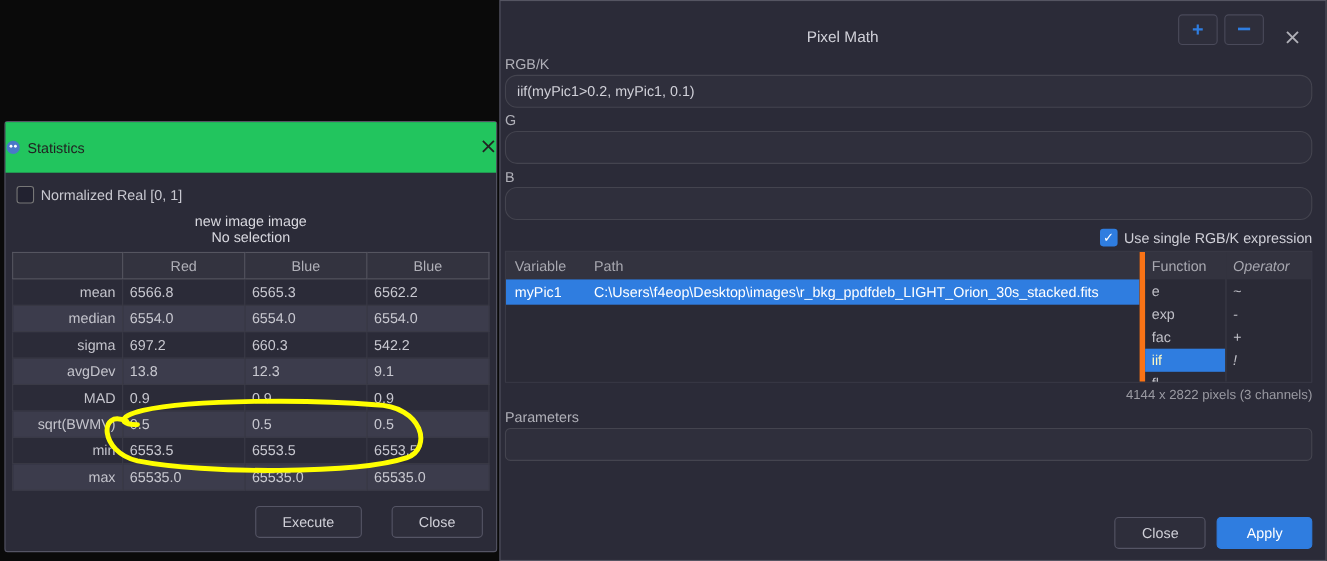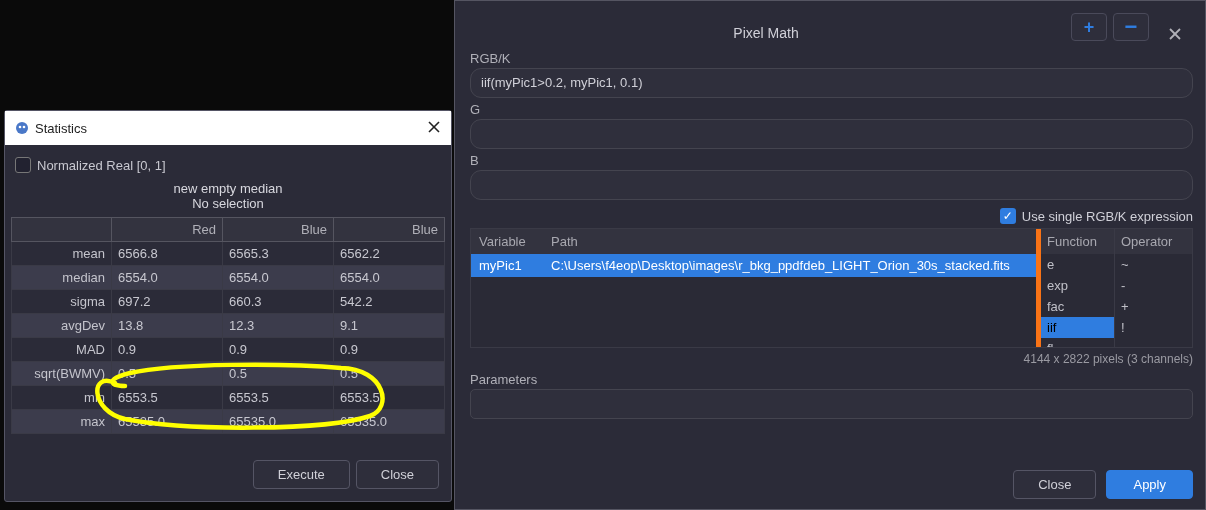--- a/index.html
+++ b/index.html
@@ -21,25 +21,25 @@
     top: 110px;
     width: 448px;
     height: 392px;
     background: #2b2b38;
     border: 1px solid #555565;
     border-radius: 3px;
     display: flex;
     flex-direction: column;
   }
   .stats-titlebar {
-    height: 34px;
-    background: #ffffff;
+    height: 46px;
+    background: #22c55e;
     display: flex;
     align-items: center;
-    padding: 0 10px;
+    padding: 0 0;
     color: #222;
   }
   .stats-titlebar .icon {
     width: 14px; height: 14px; margin-right: 6px;
     display:inline-flex;align-items:center;justify-content:center;
   }
   .stats-titlebar .title { font-size: 13px; flex: 1; }
   .stats-titlebar .close { font-size: 18px; color:#222; cursor:pointer; }
   .stats-body {
     padding: 10px 6px 6px 6px;
@@ -55,32 +55,32 @@
     background:#222230;display:inline-block;
   }
   .img-label {
     text-align:center;color:#d8d8df;font-size:13px;
   }
   .stats-table {
     margin-top:6px;width:100%;border-collapse:collapse;
     font-size:13px;
   }
   .stats-table th {
-    text-align:right;font-weight:500;color:#b0b0b8;
+    text-align:center;font-weight:500;color:#b0b0b8;
     padding:4px 6px;background:#33333f;border:1px solid #555560;
     height:24px;
   }
   .stats-table th:first-child{width:100px;}
   .stats-table td {
     padding:4px 6px;border:1px solid #3a3a46;
   }
   .stats-table tr.alt td { background:#3c3c4c; }
   .stats-table tr td:first-child { color:#c4c4cc;text-align:right; }
   .stats-buttons {
-    display:flex;gap:6px;justify-content:flex-end;margin-top:auto;padding:10px 6px 6px 6px;
+    display:flex;gap:27px;justify-content:flex-end;margin-top:auto;padding:10px 6px 6px 6px;
   }
   .btn {
     background:#2e2e3b;border:1px solid #555565;color:#d0d0d8;
     padding:6px 24px;border-radius:4px;font-size:13px;cursor:pointer;
   }
 
   
   .anno {
     position:absolute;pointer-events:none;
   }
@@ -96,21 +96,21 @@
   }
   .pm-titlebar .title{flex:1;text-align:center;font-size:14px;color:#d0d0d8;}
   .pm-ctrl{width:36px;height:28px;border:1px solid #4a4a5a;border-radius:4px;
     display:flex;align-items:center;justify-content:center;margin-left:6px;cursor:pointer;
     background:#2e2e3b;}
   .pm-ctrl.plus{color:#2f7de0;font-weight:bold;font-size:18px;}
   .pm-ctrl.minus{color:#2f7de0;font-weight:bold;font-size:22px;}
   .pm-close{width:36px;display:flex;align-items:center;justify-content:center;
     color:#b0b0b8;font-size:18px;margin-left:8px;cursor:pointer;}
 
-  .pm-body{padding:6px 12px 10px 15px;flex:1;display:flex;flex-direction:column;overflow:hidden;justify-content:center;}
+  .pm-body{padding:6px 12px 10px 4px;flex:1;display:flex;flex-direction:column;overflow:hidden;justify-content:center;}
   .chan-lbl{font-size:13px;color:#b0b0b8;margin:4px 0 2px 0;}
   .chan-input{
     width:100%;background:#2f2f3c;border:1px solid #44444f;border-radius:11px;
     padding:6px 10px;color:#d0d0d8;font-size:13px;font-family:inherit;
     min-height:30px;
   }
   .chan-input.disabled{color:#707078;}
   .use-single{display:flex;align-items:center;justify-content:flex-end;gap:6px;margin:8px 0 4px 0;font-size:13px;color:#d0d0d8;}
   .chk-blue{width:16px;height:16px;background:#2f7de0;border-radius:3px;display:inline-flex;align-items:center;justify-content:center;color:#fff;font-size:12px;}
 
@@ -121,23 +121,23 @@
   .vh-var{width:72px;}
   .vh-path{flex:1;}
   .var-row{display:flex;background:#2f7de0;color:#fff;}
   .var-row div{padding:4px 8px;font-size:13px;}
   .var-row .vc-var{width:72px;}
   .var-row .vc-path{flex:1;}
 
   .func-col{width:78px;border-left:5px solid #f97316;background:#2a2a36;display:flex;flex-direction:column;}
   .func-head{padding:5px 6px;font-size:13px;color:#a8a8b0;background:#33333f;}
   .func-item{padding:3px 6px;font-size:13px;color:#c0c0c8;cursor:pointer;}
-  .func-item.sel{background:#2f7de0;color:#000000;}
-
-  .op-col{width:78px;border-left:1px solid #3a3a46;background:#2a2a36;display:flex;flex-direction:column;}
+  .func-item.sel{background:#2f7de0;color:#fef9c3;}
+
+  .op-col{width:78px;border-left:1px solid #3a3a46;background:#2a2a36;display:flex;flex-direction:column;font-style:italic;}
   .op-head{padding:5px 6px;font-size:13px;color:#a8a8b0;background:#33333f;}
   .op-item{padding:3px 6px;font-size:13px;color:#c0c0c8;cursor:pointer;}
 
   .pm-info{font-size:12px;color:#9a9aa2;text-align:right;margin-top:4px;}
 
   .param-lbl{font-size:13px;color:#b0b0b8;margin:6px 0 2px 0;}
   .param-input{
     width:100%;background:#2f2f3c;border:1px solid #44444f;border-radius:5px;
     padding:6px 10px;min-height:30px;color:#d0d0d8;
   }
@@ -162,21 +162,21 @@
           <line x1="2" y1="2" x2="12" y2="12"></line>
           <line x1="12" y1="2" x2="2" y2="12"></line>
         </svg>
     </span>
   </div>
   <div class="stats-body">
     <div class="checkbox-row">
       <span class="chk"></span>
       <span>Normalized Real [0, 1]</span>
     </div>
-    <div class="img-label">new empty median</div>
+    <div class="img-label">new image image</div>
     <div class="img-label">No selection</div>
 
     <table class="stats-table">
       <thead>
         <tr>
           <th></th>
           <th>Red</th>
           <th>Blue</th>
           <th>Blue</th>
         </tr>

